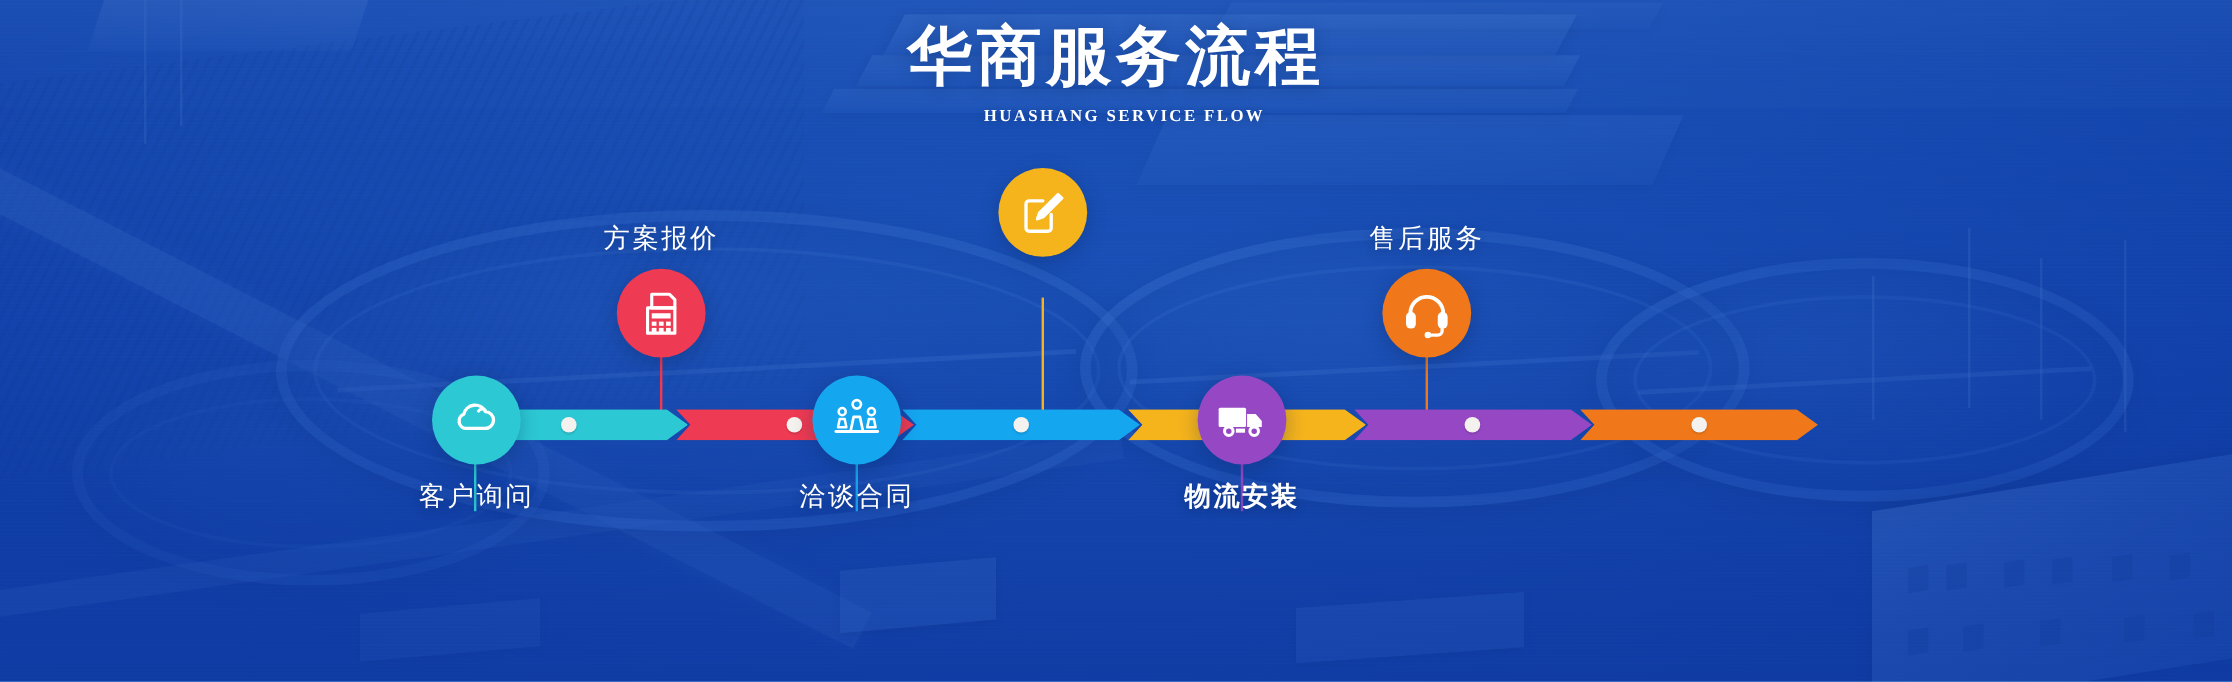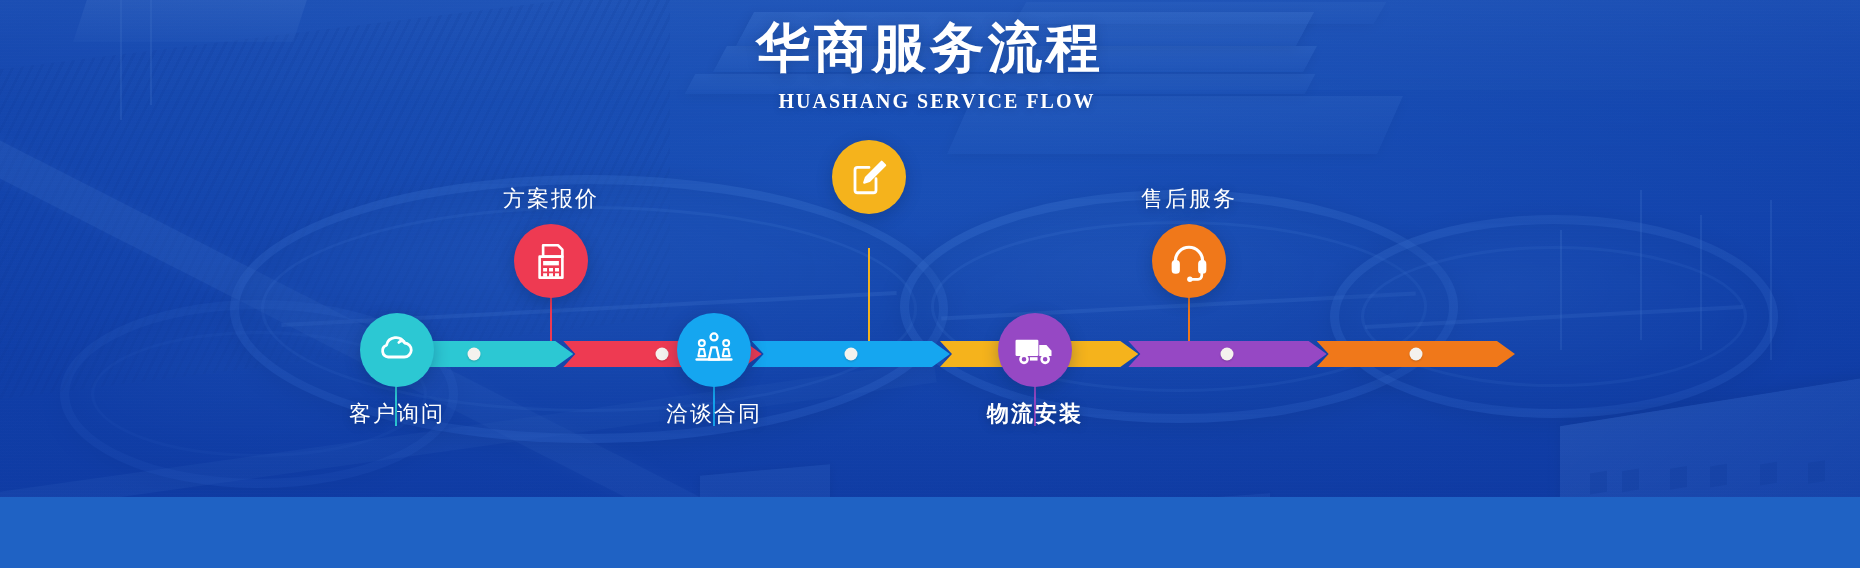--- a/index.html
+++ b/index.html
@@ -2,21 +2,21 @@
 <html><head>
 <meta charset="utf-8">
 <style>
   html,body{margin:0;padding:0;}
   body{
     width:1860px;height:568px;overflow:hidden;
     font-family:"Liberation Sans","DejaVu Sans",sans-serif;
     background:#1f62c4;
   }
   .banner{
-    position:relative;width:1860px;height:497px;overflow:hidden;
+    position:relative;width:1860px;height:568px;overflow:hidden;
     background:#1b5fc2;
   }
 
   
   .bg{position:absolute;inset:0;overflow:hidden;}
   .bg-base{
     position:absolute;inset:0;
     background:
       linear-gradient(178deg,#3a7ccc 0%,#2f72c8 14%,#2568c4 34%,#1f5fbf 60%,#1c58b8 100%);
   }
@@ -114,21 +114,21 @@
   }
 
   
   .head{position:absolute;left:0;top:0;width:100%;text-align:center;z-index:20;}
   .title{
     margin-top:16px;color:#ffffff;font-size:54px;font-weight:bold;
     letter-spacing:4px;line-height:1.18;
     text-shadow:0 2px 12px rgba(10,40,95,.35);
   }
   .subtitle{
-    margin-top:10px;color:#ffffff;font-size:20px;font-weight:bold;
+    margin-top:10px;color:#ffffff;font-size:14px;font-weight:bold;
     letter-spacing:2.0px;font-family:"Liberation Serif","DejaVu Serif",serif;
     text-shadow:0 1px 6px rgba(10,40,95,.35);
     margin-left:14px;
   }
 
   
   .flowbar{
     position:absolute;left:375px;top:341px;width:1130px;height:26px;z-index:12;
     display:flex;
   }

